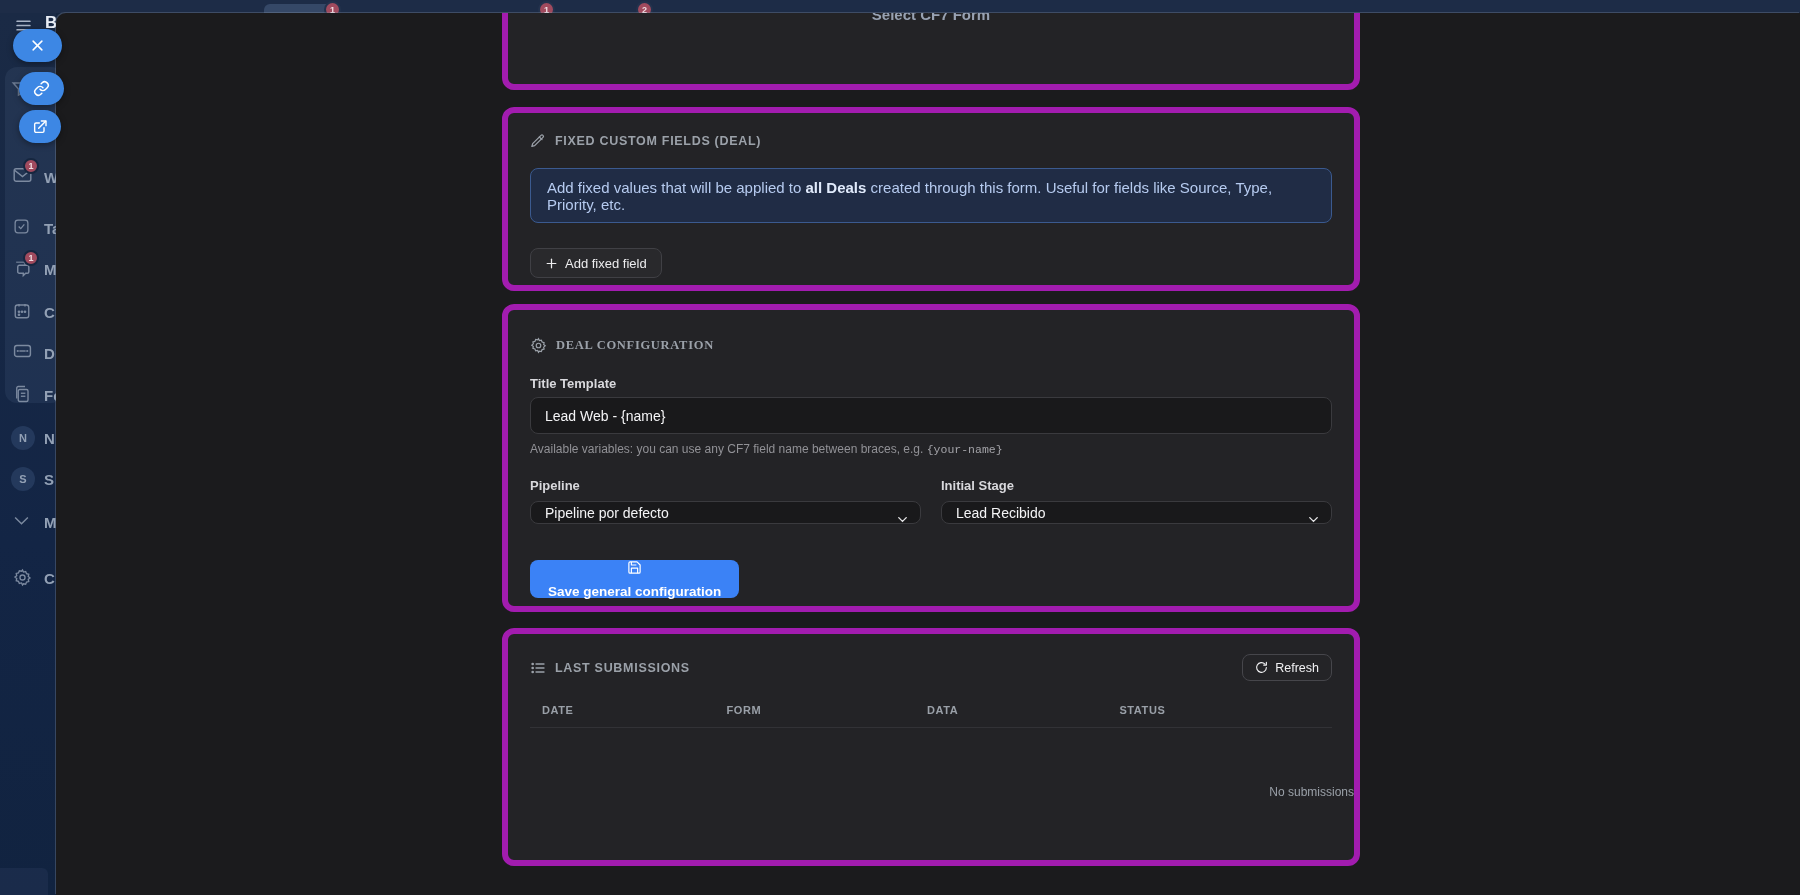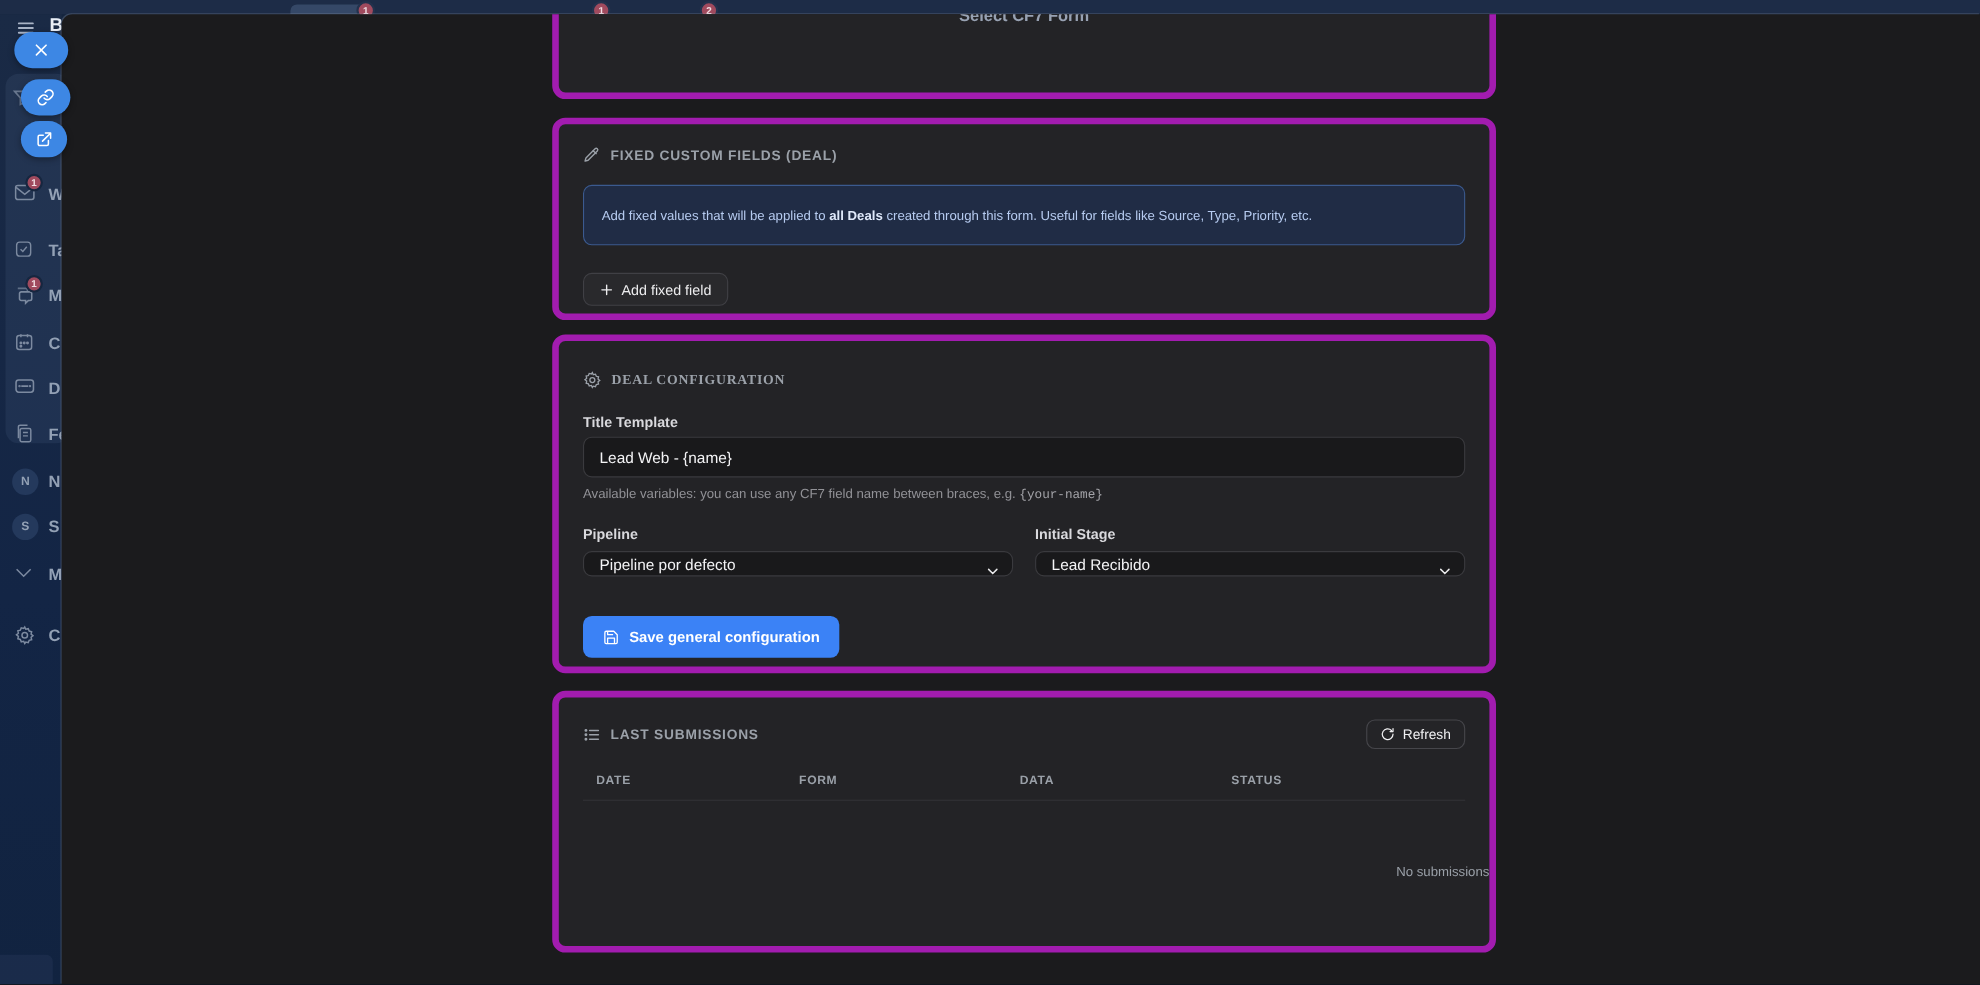--- a/index.html
+++ b/index.html
@@ -46,42 +46,42 @@
   .card-config { top:291px; height:308px; }
   .card-subs   { top:615px; height:238px;padding-left:35px; }
 
   .clipped-title { position:absolute; left:0; right:0; top:105px; text-align:center; font-size:15px; font-weight:600; color:#98a2b3; }
 
   .sect-head { position:absolute; left:22px; display:flex; align-items:center; gap:9px; color:#9ba1a9; }
   .sect-head .h-txt { font-size:12.5px; font-weight:bold; letter-spacing:.7px; color:#9ba1a9; }
 
   .info-banner { position:absolute; left:22px; right:22px; top:55px; height:55px; background:#202c45; border:1px solid #3b5a8f;
     border-radius:8px; display:flex; align-items:center; padding:0 16px; }
-  .info-banner .txt { font-size:12px; color:#b6cbf0; }
+  .info-banner .txt { font-size:15px; color:#b6cbf0; }
   .info-banner .txt b { color:#e0eafb; font-weight:bold; }
 
   .btn-ghost { display:inline-flex; align-items:center; gap:7px; background:#29292c; border:1px solid #404045;
     border-radius:8px; color:#ececee; font-size:13px; cursor:pointer; font-family:inherit; }
   .btn-add { position:absolute; left:22px; top:135px; height:30px; padding:0 14px; }
 
   .field-label { font-size:13px; font-weight:600; color:#d9d9dd; }
   .lbl-title { position:absolute; left:22px; top:66px; }
   .text-input { position:absolute; left:22px; right:22px; top:87px; height:37px; background:#19191b; border:1px solid #3a3a3e;
     border-radius:8px; padding:0 14px; font-size:14px; color:#f4f4f6; font-family:inherit; outline:none; }
   .helper { position:absolute; left:22px; top:132px; font-size:12px; color:#919196; }
   .helper code { font-family:Liberation Mono, monospace; font-size:11.5px; color:#a3a3a8; }
 
   .cfg-row { position:absolute; left:22px; right:22px; top:168px; display:flex; gap:20px;justify-content:space-between; }
   .cfg-col { flex:1; }
   .select-box { position:relative; margin-top:8px; height:23px; background:#19191b; border:1px solid #3a3a3e; border-radius:8px;
     display:flex; align-items:center; padding:0 36px 0 14px; font-size:14px; color:#f4f4f6; cursor:pointer; }
   .select-box .chev { position:absolute; right:10px; top:10px; color:#e8e8ea; }
 
   .btn-primary { position:absolute; left:22px; top:250px; height:38px; padding:0 18px; display:inline-flex; align-items:center; gap:9px;
-    background:#3b82f6; border:none; border-radius:8px; color:#fff; font-size:13.5px; font-weight:600; cursor:pointer; font-family:inherit; }
+    background:#3b82f6; border:none; border-radius:8px; color:#fff; font-size:13.5px; font-weight:600; cursor:pointer; font-family:inherit;flex-direction:column; }
 
   .subs-header { position:absolute; left:22px; right:22px; top:20px; display:flex; align-items:center; justify-content:space-between; }
   .btn-refresh { height:27px; padding:0 12px; font-size:12.5px; background:#242427; border:1px solid #46464b; color:#f0f0f2;margin-left:32px; }
   .subs-cols { position:absolute; left:22px; right:22px; top:70px; display:grid; grid-template-columns:23% 25% 24% 28%;
     border-bottom:1px solid #323236; padding-bottom:11px; }
   .subs-cols .col { padding-left:12px; font-size:11px; font-weight:bold; letter-spacing:.6px; color:#9aa0a8; }
   .subs-empty { position:absolute; left:0; right:0; top:151px; text-align:right; font-size:12px; color:#9aa0a8; }
 
   svg { display:block; }
 </style>

